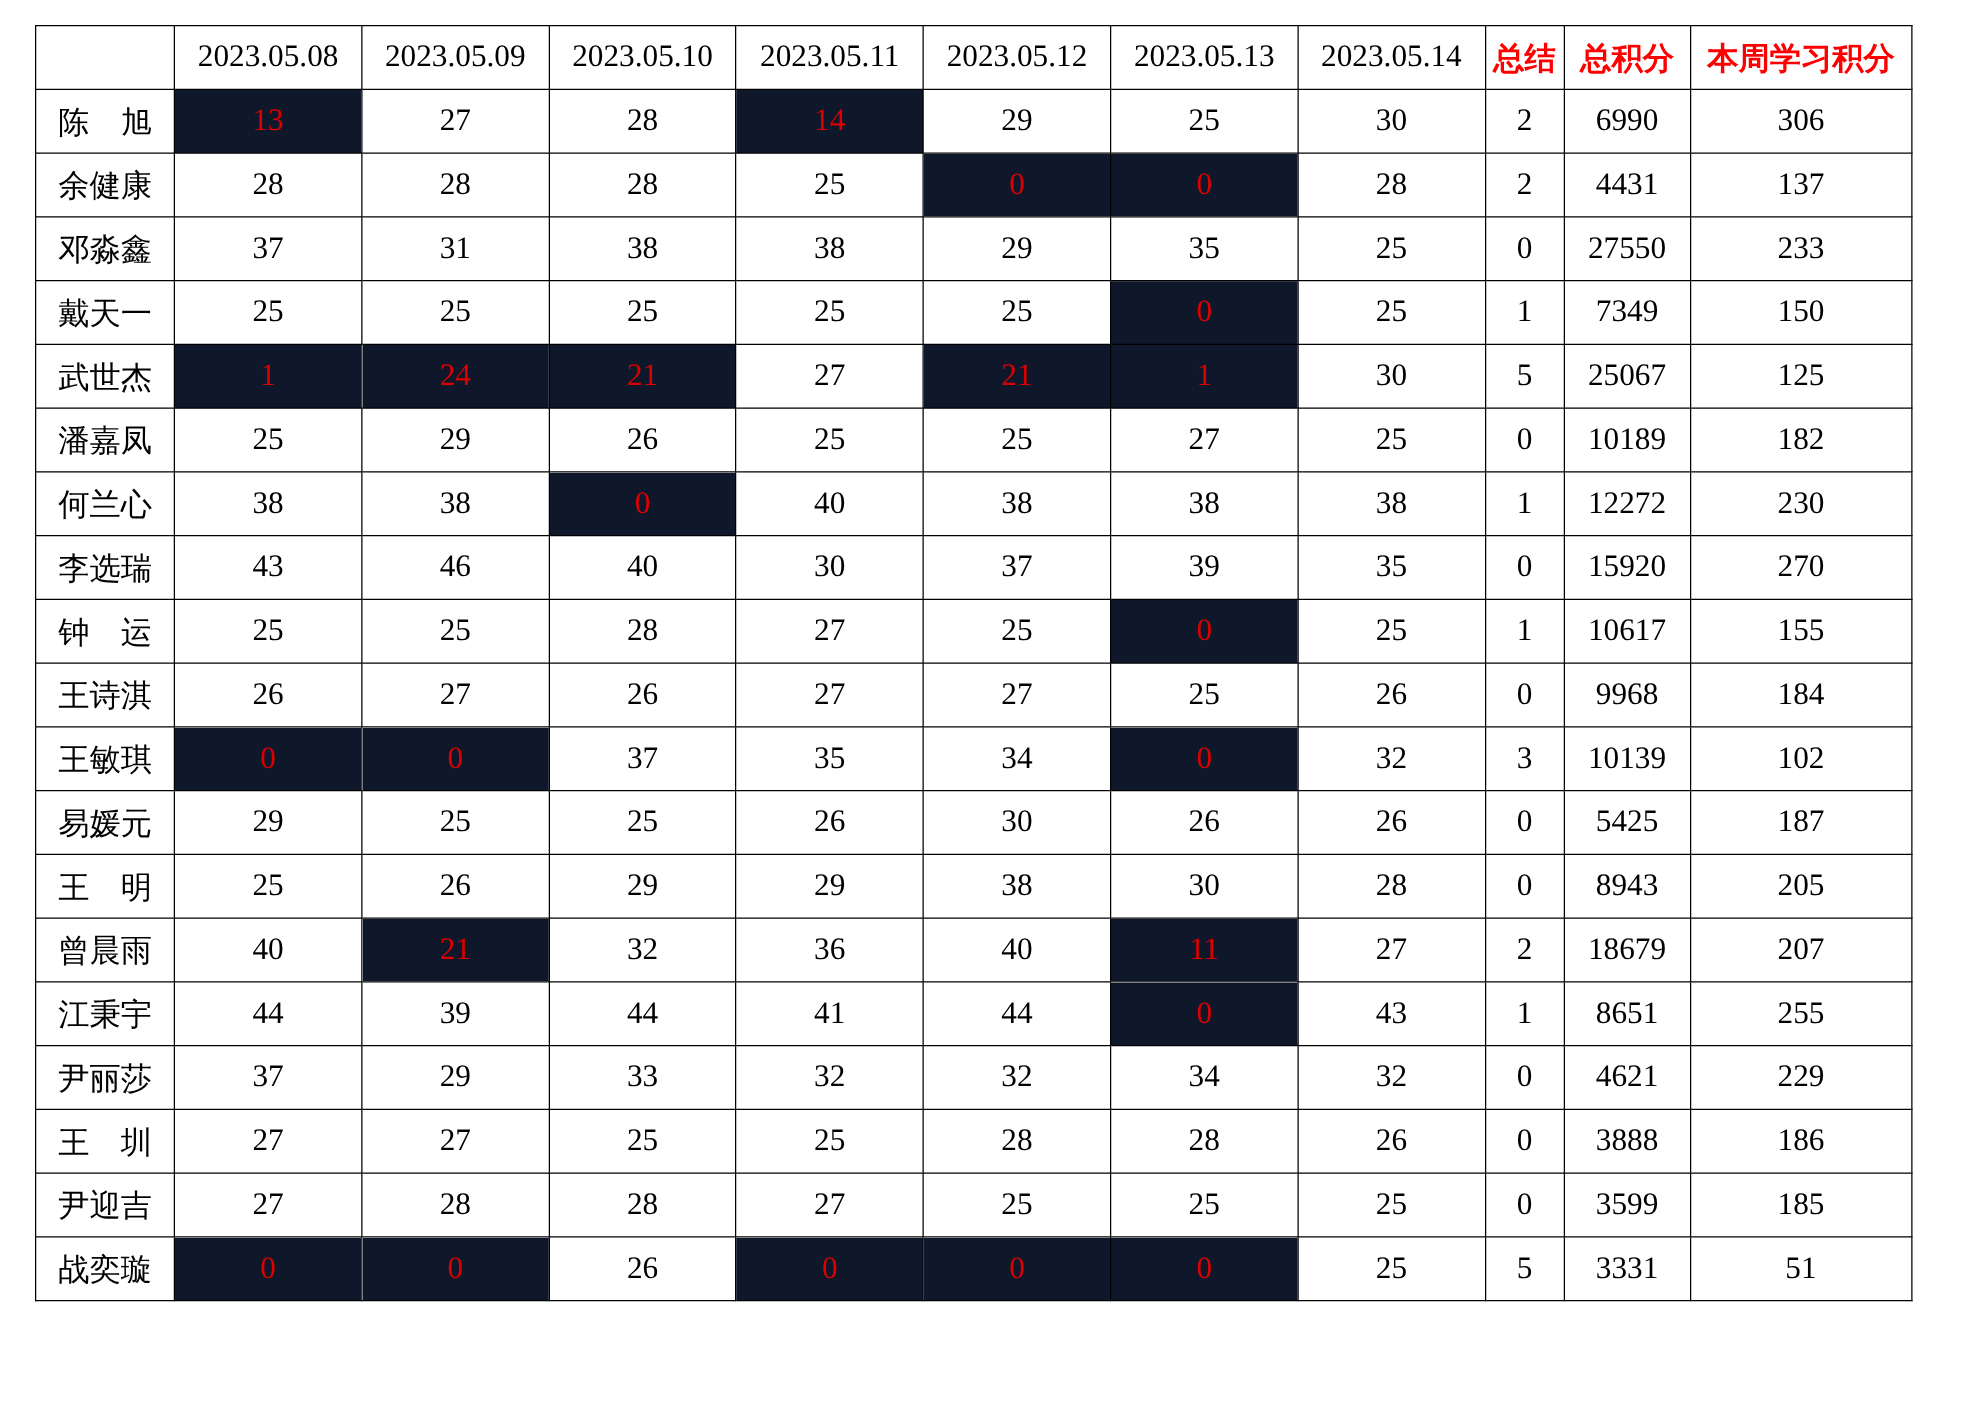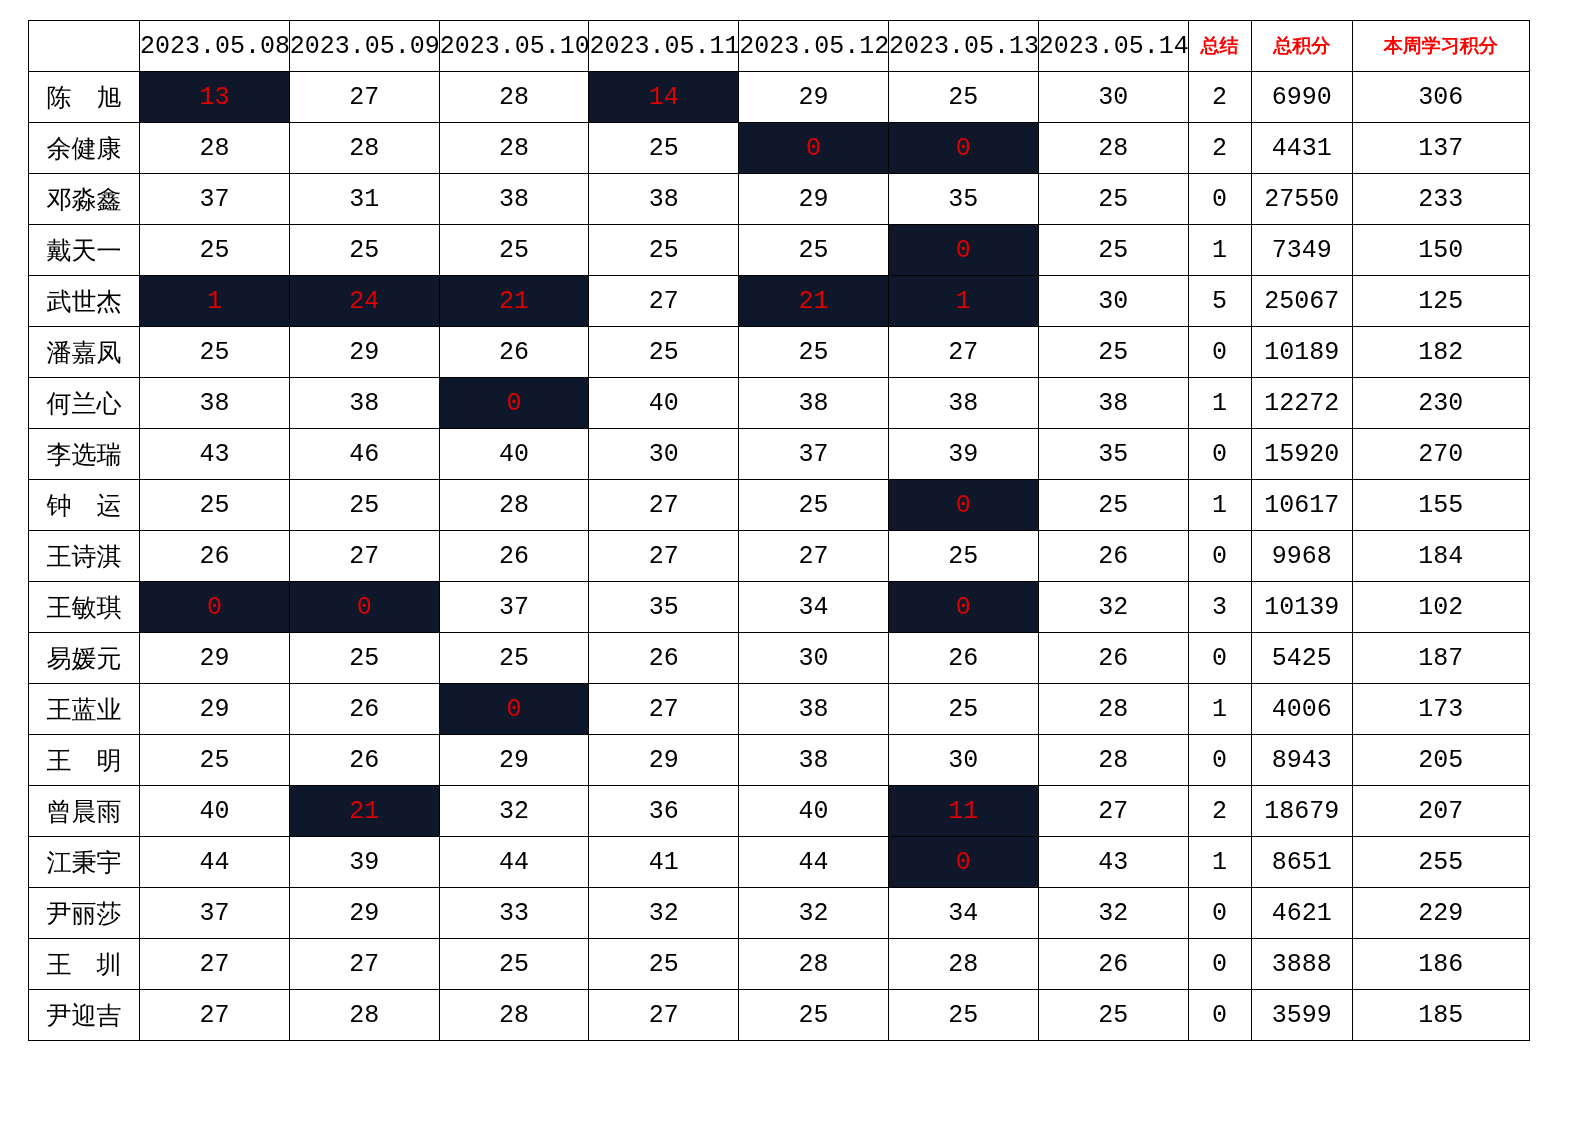--- a/index.html
+++ b/index.html
@@ -16,21 +16,20 @@
   #sheet {
     position: absolute;
     left: 28px;
     top: 20px;
     width: 1502px;
   }
   table.grid {
     border-collapse: collapse;
     table-layout: fixed;
     width: 1502px;
-    font-family: Liberation Mono, monospace;
   }
   table.grid td, table.grid th {
     border: 1px solid #000000;
     height: 50px;
     padding: 0;
     text-align: center;
     vertical-align: middle;
     font-weight: normal;
     font-size: 25px;
     color: #000000;
@@ -45,21 +44,21 @@
   col.c-tot  { width: 99px; }
   col.c-week { width: 174px; }
 
   thead td.hdr {
     font-size: 25px;
     color: #000000;
   }
   thead td.hdr-red {
     color: #ff0000;
     font-weight: bold;
-    font-size: 19px;
+    font-size: 25px;
     margin-left: 16px;
   }
   thead td.corner { background: #ffffff; }
 
   td.name {
     font-size: 25px;
     color: #000000;
     letter-spacing: 0px;
   }
   td.val { font-size: 25px; }
@@ -270,33 +269,20 @@
           <td class="val">25</td>
           <td class="val">26</td>
           <td class="val">30</td>
           <td class="val">26</td>
           <td class="val">26</td>
           <td class="red">0</td>
           <td class="red">5425</td>
           <td class="red">187</td>
         </tr>
         <tr>
-          <td class="name"><span class="nm-inner">王蓝业</span></td>
-          <td class="val">29</td>
-          <td class="val">26</td>
-          <td class="val zeroed">0</td>
-          <td class="val">27</td>
-          <td class="val">38</td>
-          <td class="val">25</td>
-          <td class="val">28</td>
-          <td class="red">1</td>
-          <td class="red">4006</td>
-          <td class="red">173</td>
-        </tr>
-        <tr>
           <td class="name"><span class="nm-inner nm-wide">
               <span>王</span>
               <span>明</span>
             </span></td>
           <td class="val">25</td>
           <td class="val">26</td>
           <td class="val">29</td>
           <td class="val">29</td>
           <td class="val">38</td>
           <td class="val">30</td>
@@ -366,15 +352,28 @@
           <td class="val">28</td>
           <td class="val">28</td>
           <td class="val">27</td>
           <td class="val">25</td>
           <td class="val">25</td>
           <td class="val">25</td>
           <td class="red">0</td>
           <td class="red">3599</td>
           <td class="red">185</td>
         </tr>
+        <tr>
+          <td class="name"><span class="nm-inner">战奕璇</span></td>
+          <td class="val zeroed">0</td>
+          <td class="val zeroed">0</td>
+          <td class="val">26</td>
+          <td class="val zeroed">0</td>
+          <td class="val zeroed">0</td>
+          <td class="val zeroed">0</td>
+          <td class="val">25</td>
+          <td class="red">5</td>
+          <td class="red">3331</td>
+          <td class="red">51</td>
+        </tr>
       </tbody>
   </table>
 </div>
 
 </body></html>

